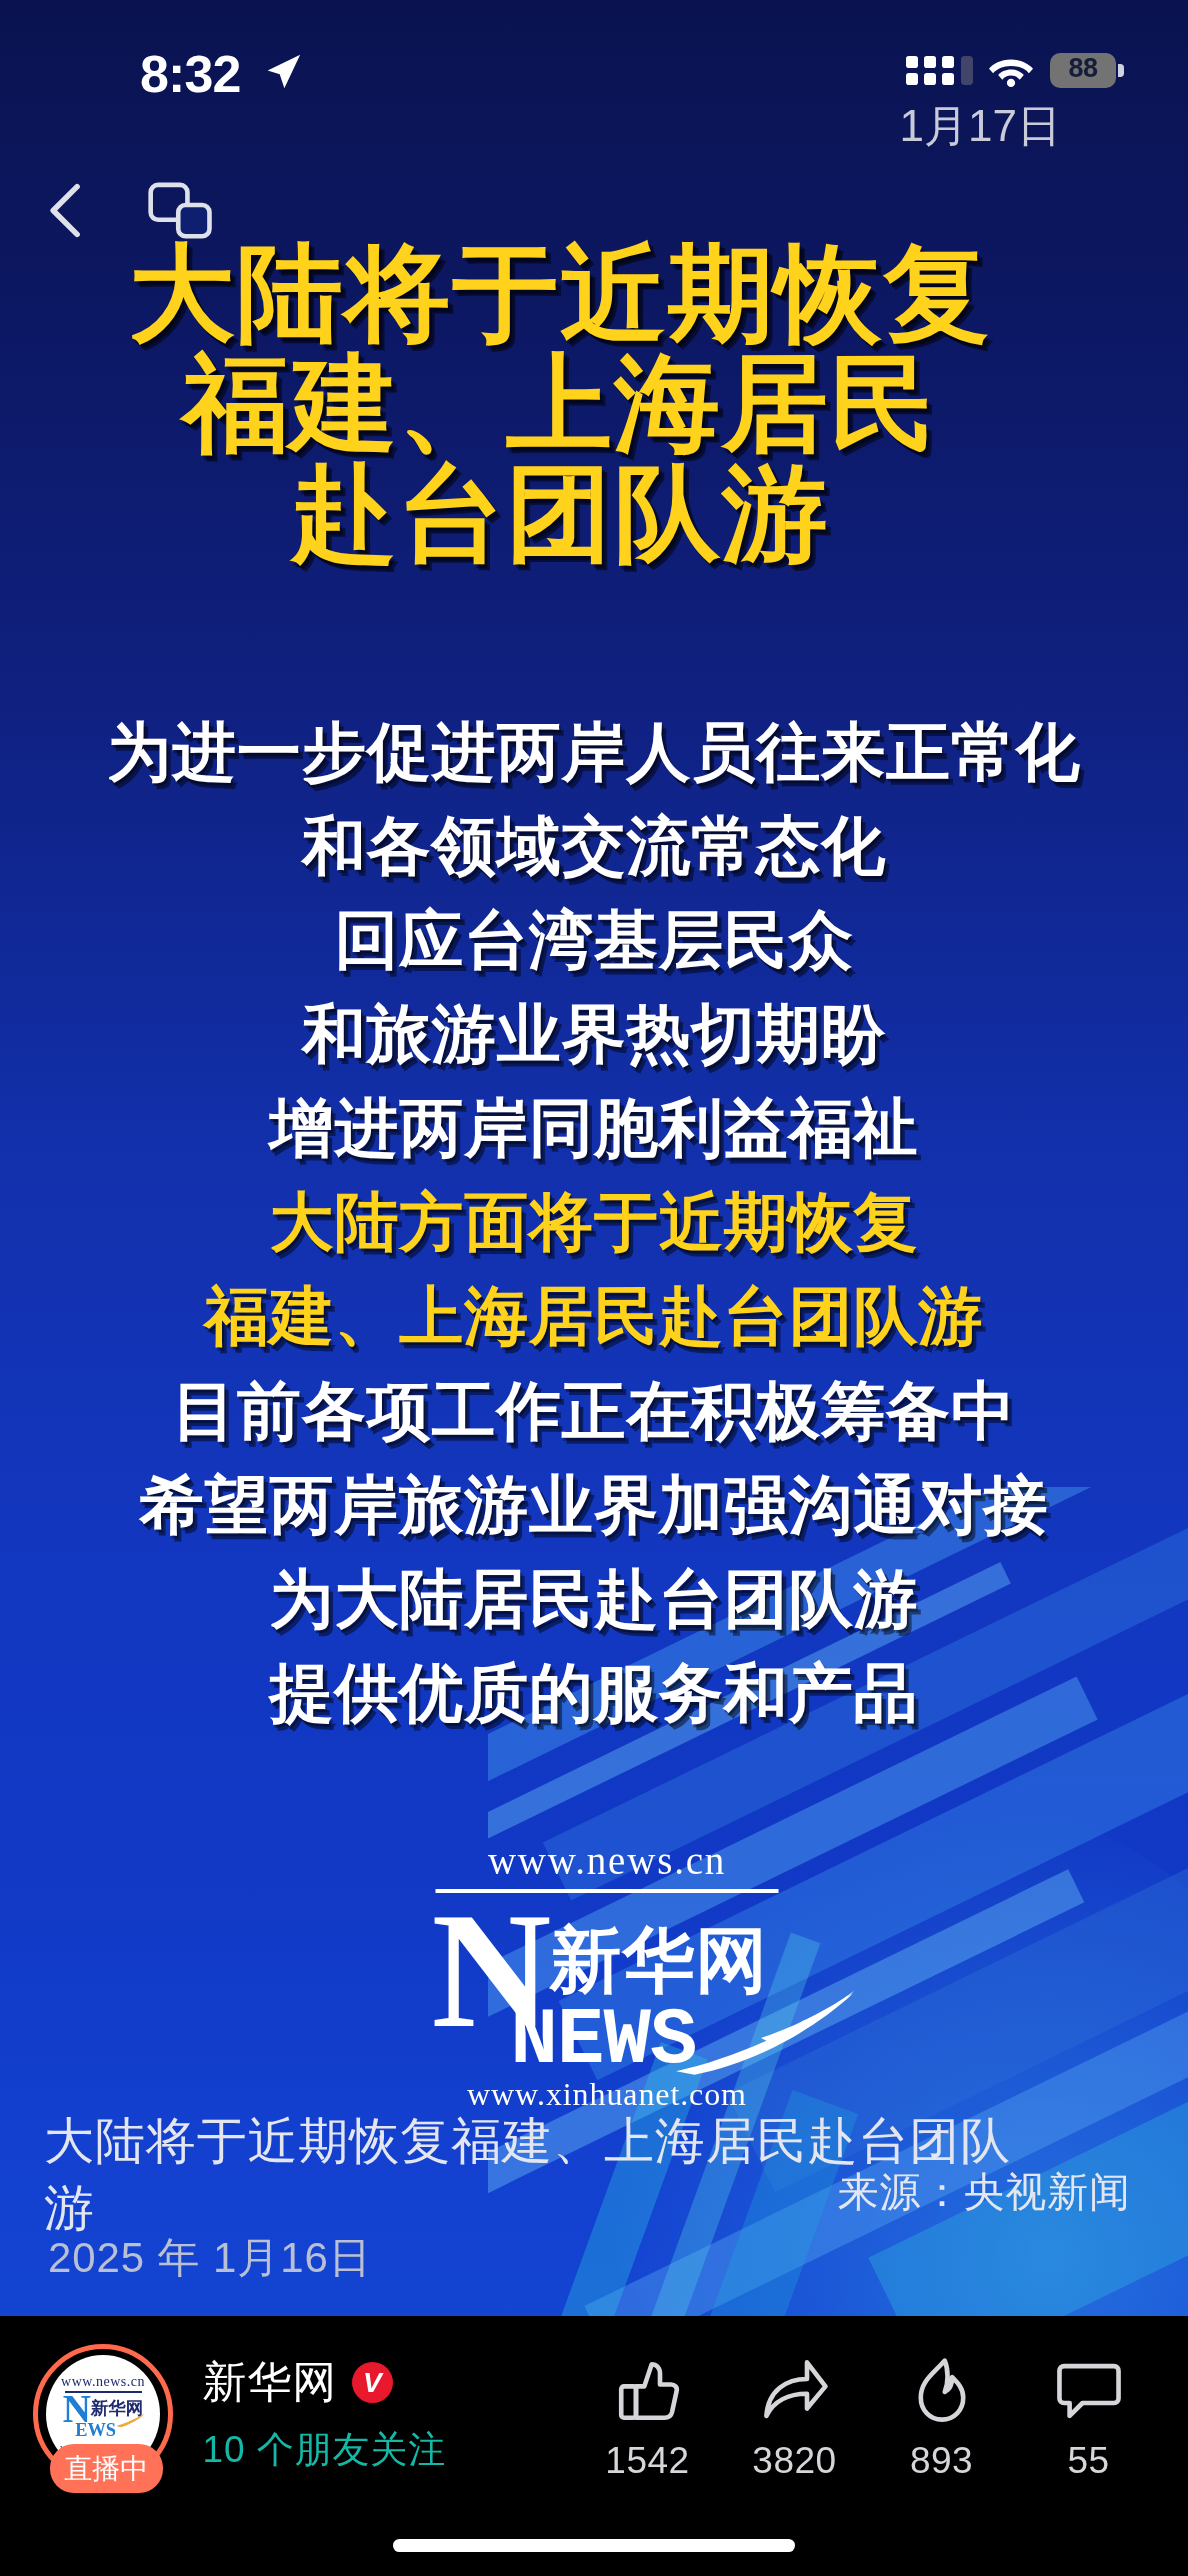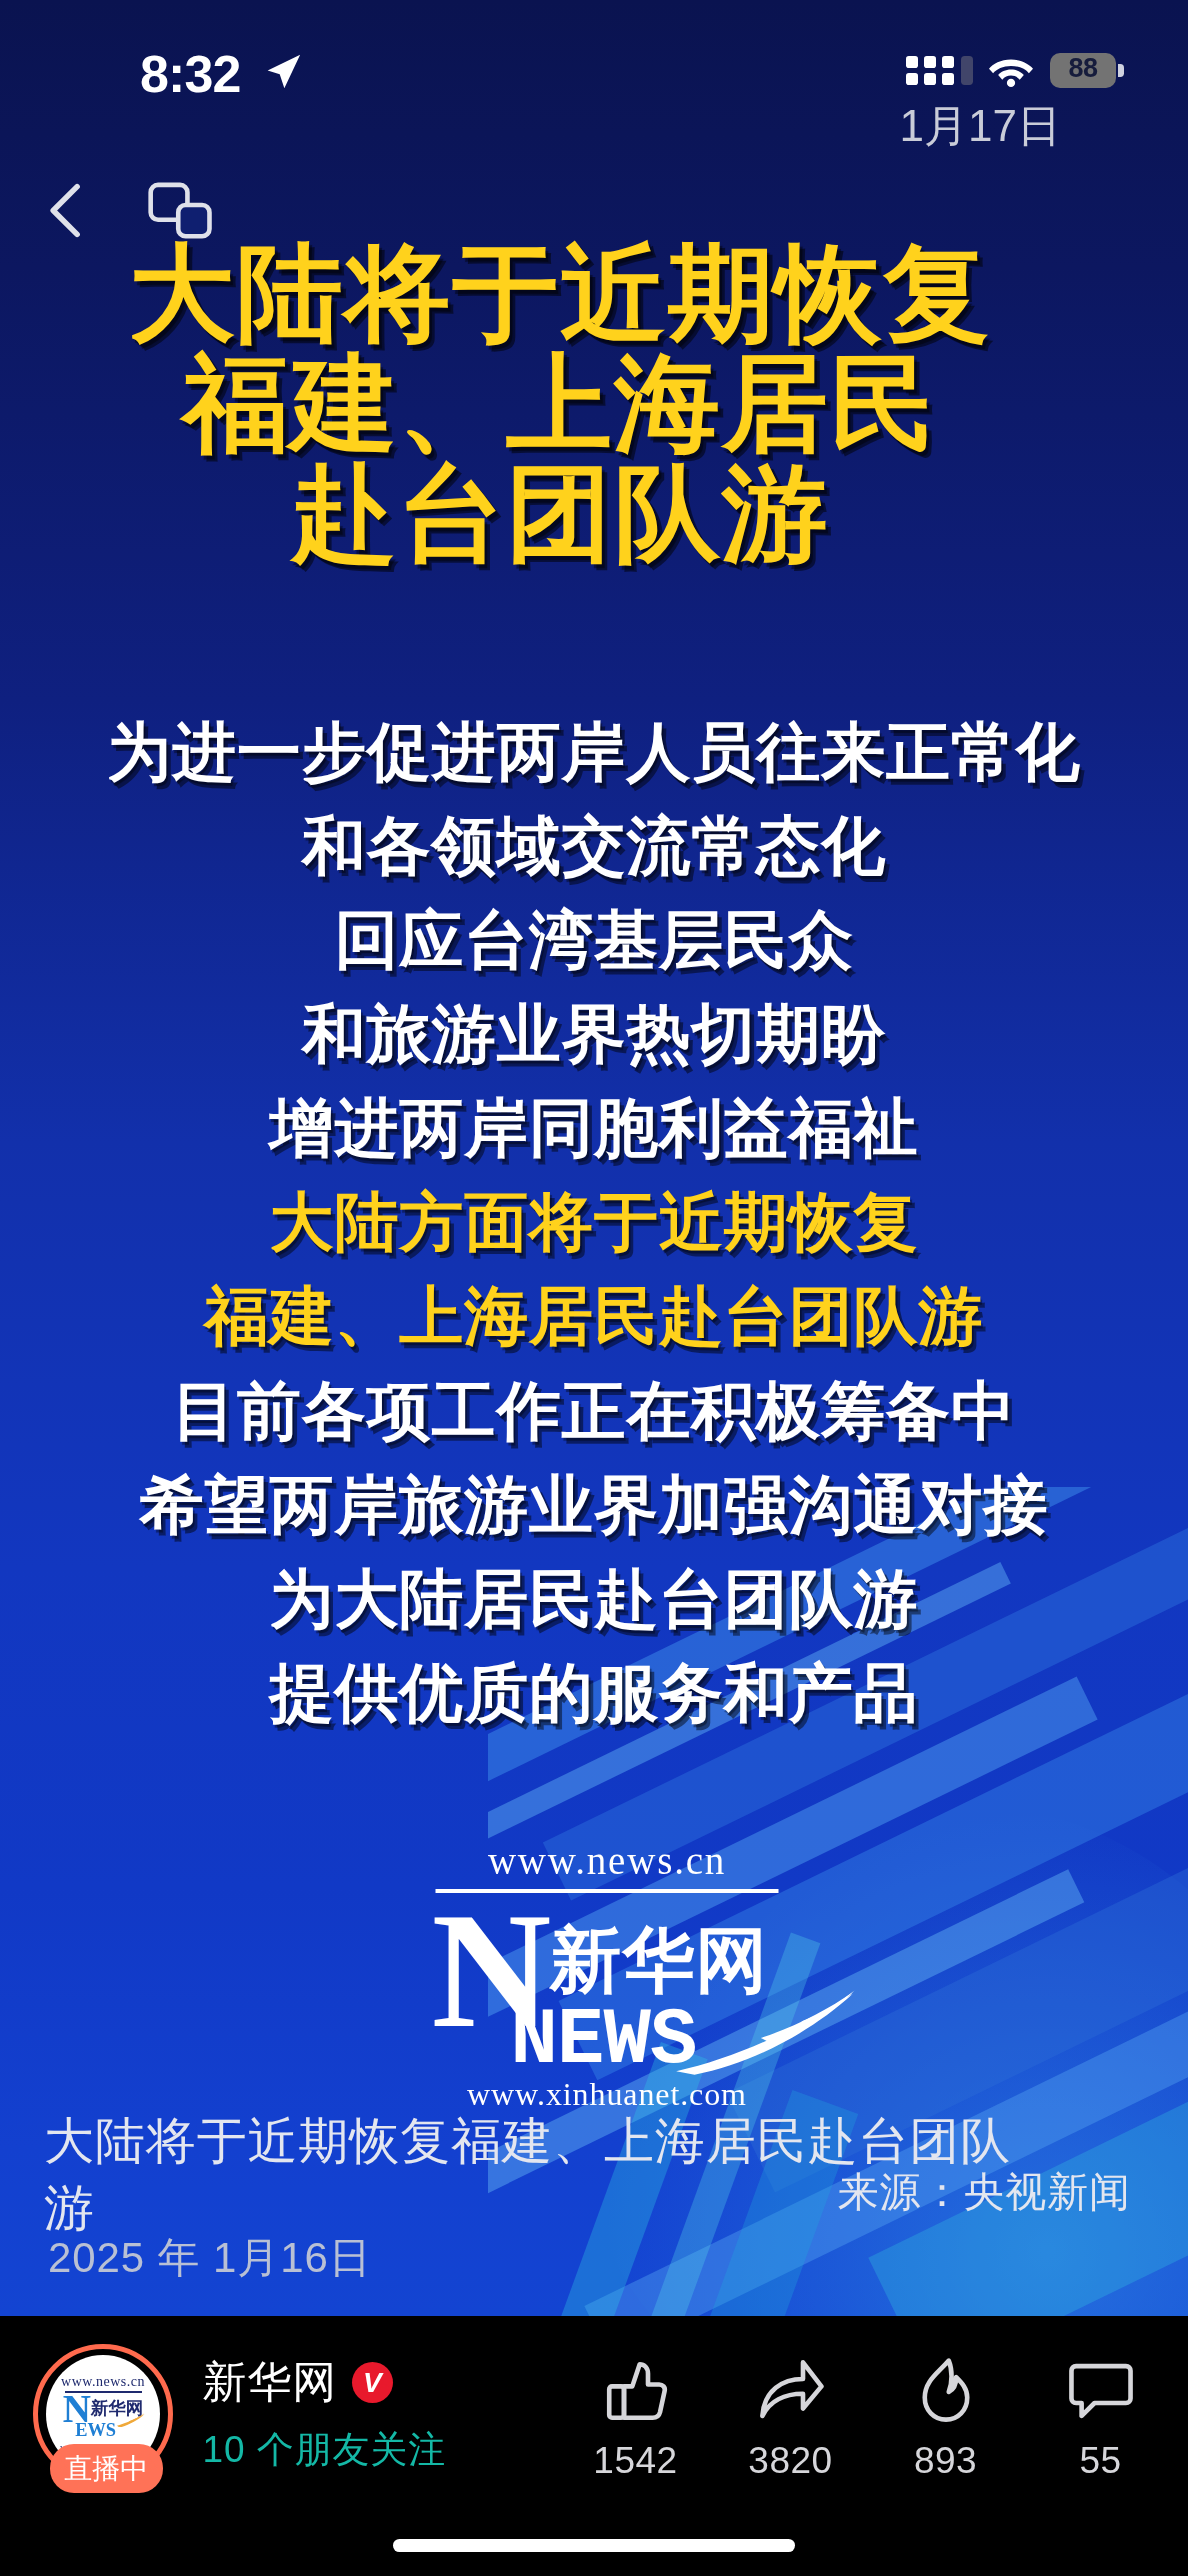--- a/index.html
+++ b/index.html
@@ -171,22 +171,22 @@
   .acct-name-row{ display:flex; align-items:center; gap:14.7px; }
   .acct-name{ color:#fff; font-size:44px; letter-spacing:0.9px; }
   .verified{
     width:41px; height:41px; border-radius:50%; background:#e8192c;
     display:flex; align-items:center; justify-content:center;
     color:#fff; font-size:28px; font-weight:700; font-style:italic;
   }
   .acct-sub{ color:#14b8a6; font-size:37px; margin-top:13px; letter-spacing:0.9px; }
 
   .actions{
-    position:absolute; right:14px; top:39px;
-    display:flex; gap:8px;justify-content:space-between;
+    position:absolute; right:26px; top:39px;
+    display:flex; gap:0;justify-content:space-between;
   }
   .action{
     width:147px; display:flex; flex-direction:column;
     align-items:center; gap:13px;
   }
   .action svg{ display:block; }
   .action-count{ color:#d6d6da; font-size:37px; letter-spacing:0.5px; }
 
   .home-ind{
     position:absolute; left:50%; transform:translateX(-50%);

